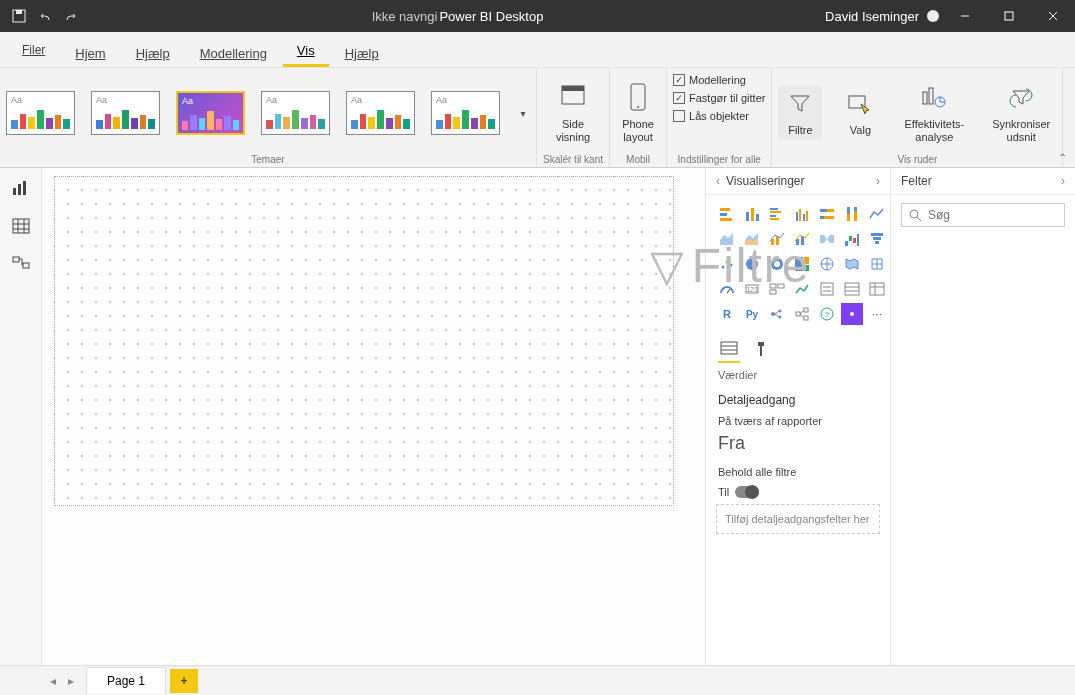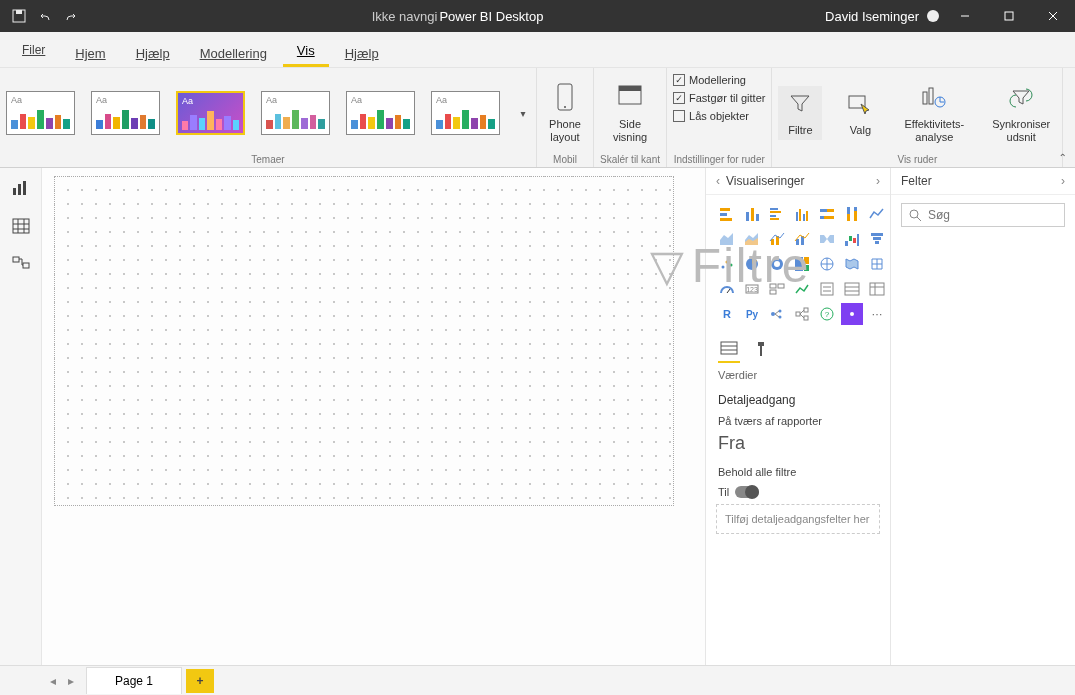--- a/index.html
+++ b/index.html
@@ -79,21 +79,21 @@
 .toggle-on { display: flex; align-items: center; gap: 6px; padding: 4px 12px; font-size: 11px; color: #444; }
 .toggle-on .sw { width: 24px; height: 12px; border-radius: 6px; background: #888; position: relative; }
 .toggle-on .sw::after { content: ""; position: absolute; right: 0; top: -1px; width: 14px; height: 14px; border-radius: 50%; background: #555; }
 
 .fields-search { margin: 8px 10px; border: 1px solid #ccc; display: flex; align-items: center; padding: 4px 6px; gap: 6px; }
 .fields-search input { border: none; outline: none; font-size: 12px; flex: 1; background: transparent; }
 
 
 .page-tabs { position: absolute; bottom: 0; left: 0; right: 0; height: 30px; background: #f4f4f4; border-top: 1px solid #ddd; display: flex; align-items: center; padding-left: 44px; font-size: 12px; }
 .page-tabs .pnav { width: 18px; text-align: center; color: #888; cursor: pointer; }
-.page-tabs .ptab { padding: 6px 28px; border: 1px solid #ddd; border-bottom: none; background: #fff; margin-left: 6px; cursor: pointer; }
+.page-tabs .ptab { padding: 6px 20px; border: 1px solid #ddd; border-bottom: none; background: #fff; margin-left: 6px; cursor: pointer; }
 .page-tabs .padd { width: 28px; height: 24px; background: #f2c811; display: flex; align-items: center; justify-content: center; margin-left: 4px; cursor: pointer; font-weight: bold; color: #444; }
 
 svg { display: block; }
 </style>
 </head>
 <body>
 
 <div class="titlebar">
   <div class="qat">
     <span>
@@ -227,64 +227,64 @@
       </div>
       <div class="theme-dd">▾</div>
     </div>
     <div class="label">Temaer</div>
   </div>
 
   <div class="group">
     <div class="body">
       <div class="big-btn vert">
         <div class="ico">
+            <svg width="30" height="28">
+              <rect x="4" y="2" width="22" height="18" fill="none" stroke="#555"></rect>
+              <rect x="4" y="2" width="22" height="5" fill="#555"></rect>
+            </svg>
+          </div>
+        <div class="txt" style="white-space:pre-line">Side
+visning</div>
+      </div>
+    </div>
+    <div class="label">Skalér til kant</div>
+  </div>
+
+  <div class="group">
+    <div class="body">
+      <div class="big-btn vert">
+        <div class="ico">
             <svg width="20" height="30">
               <rect x="3" y="1" width="14" height="26" rx="2" fill="none" stroke="#555"></rect>
               <circle cx="10" cy="24" r="1" fill="#555"></circle>
             </svg>
           </div>
         <div class="txt" style="white-space:pre-line">Phone
 layout</div>
       </div>
     </div>
     <div class="label">Mobil</div>
   </div>
 
   <div class="group">
-    <div class="body">
-      <div class="big-btn vert">
-        <div class="ico">
-            <svg width="30" height="28">
-              <rect x="4" y="2" width="22" height="18" fill="none" stroke="#555"></rect>
-              <rect x="4" y="2" width="22" height="5" fill="#555"></rect>
-            </svg>
-          </div>
-        <div class="txt" style="white-space:pre-line">Side
-visning</div>
-      </div>
-    </div>
-    <div class="label">Skalér til kant</div>
-  </div>
-
-  <div class="group">
     <div class="body" style="flex-direction:column;align-items:flex-start;gap:2px;">
       <div class="check-row">
           <span class="cb">✓</span>
           <span>Modellering</span>
         </div>
       <div class="check-row">
           <span class="cb">✓</span>
           <span>Fastgør til gitter</span>
         </div>
       <div class="check-row">
           <span class="cb"></span>
           <span>Lås objekter</span>
         </div>
     </div>
-    <div class="label">Indstillinger for ruder</div>
+    <div class="label">Indstillinger for alle</div>
   </div>
 
   <div class="group" style="flex:0 0 auto;">
     <div class="body">
       <div class="big-btn vert" style="background:#eaeaea;">
         <div class="ico">
             <svg width="24" height="24">
               <path d="M3 4h18l-7 8v7l-4-2v-5z" fill="none" stroke="#555"></path>
             </svg>
           </div>

